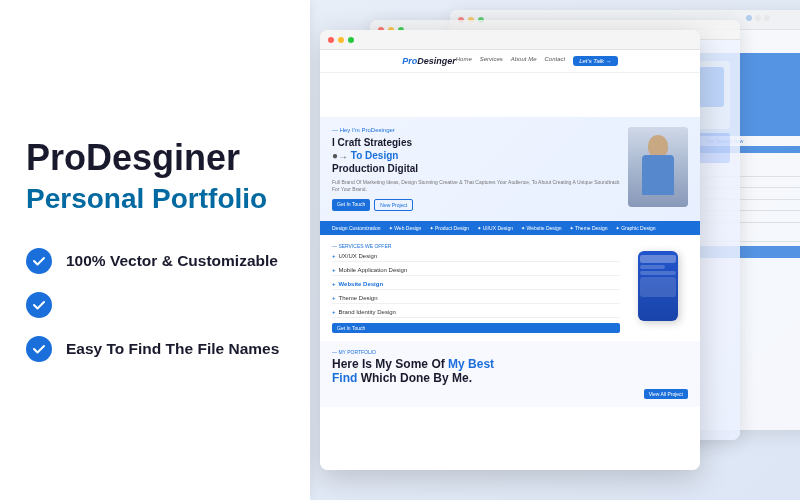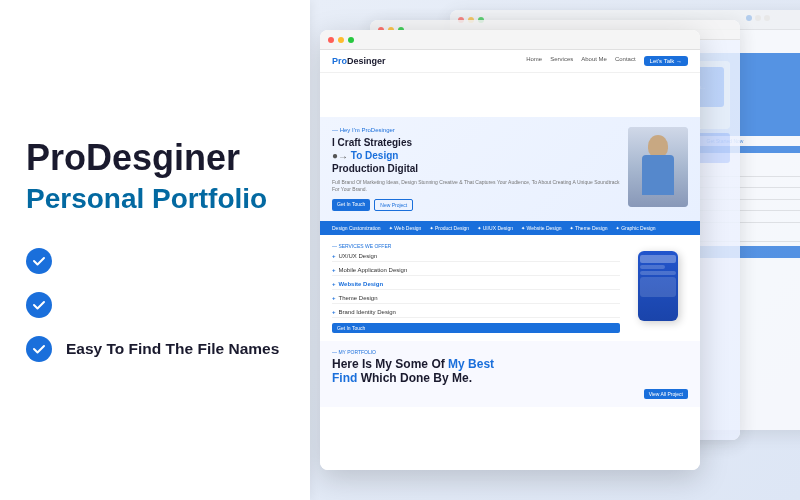--- a/index.html
+++ b/index.html
@@ -162,22 +162,23 @@
       overflow: hidden;
       position: relative;
     }
 
     
     .portfolio-header {
       background: #fff;
       padding: 6px 12px;
       display: flex;
       align-items: center;
-      justify-content: space-between;
+      justify-content: center;
       border-bottom: 1px solid #f0f0f0;
+      font-style: italic;
     }
 
     .portfolio-logo {
       font-size: 9px;
       font-weight: 700;
       color: #1a6fdb;
     }
     .portfolio-logo span { color: #1a1a2e; }
 
     .nav-links {
@@ -536,20 +537,21 @@
   <div class="brand-subtitle">Personal Portfolio</div>
 
   <ul class="features-list">
 
   <li class="feature-item">
         <div class="check-icon">
           <svg viewBox="0 0 14 14" fill="none" xmlns="http://www.w3.org/2000/svg">
       <path d="M2 7L5.5 10.5L12 4" stroke="white" stroke-width="2" stroke-linecap="round" stroke-linejoin="round"></path>
     </svg>
         </div>
+        <span class="feature-text">100% Vector &amp; Customizable</span>
       </li>
       <li class="feature-item">
         <div class="check-icon">
           <svg viewBox="0 0 14 14" fill="none" xmlns="http://www.w3.org/2000/svg">
       <path d="M2 7L5.5 10.5L12 4" stroke="white" stroke-width="2" stroke-linecap="round" stroke-linejoin="round"></path>
     </svg>
         </div>
       </li>
       <li class="feature-item">
         <div class="check-icon">

